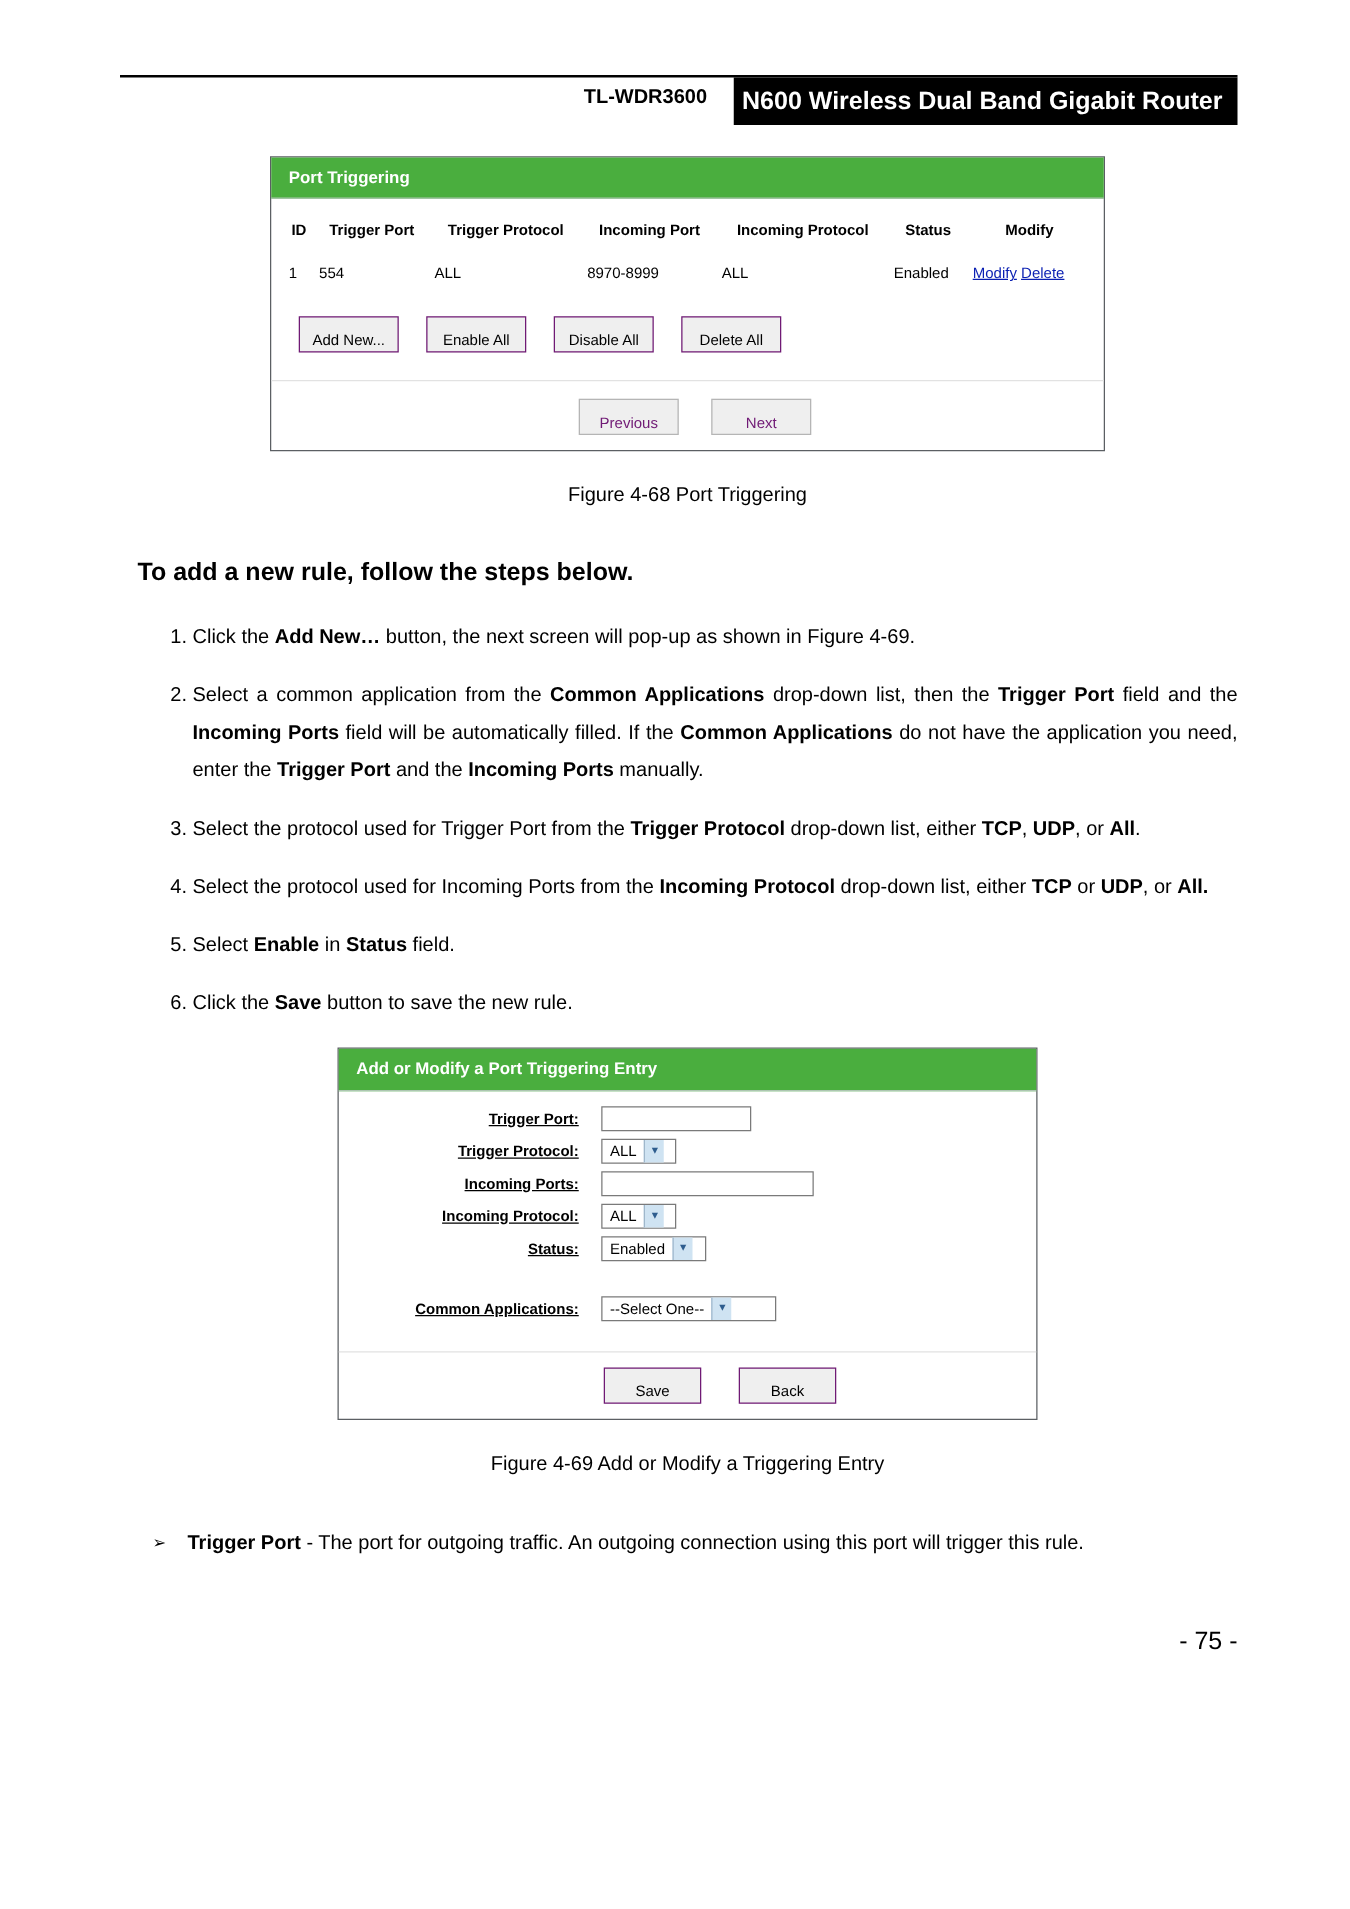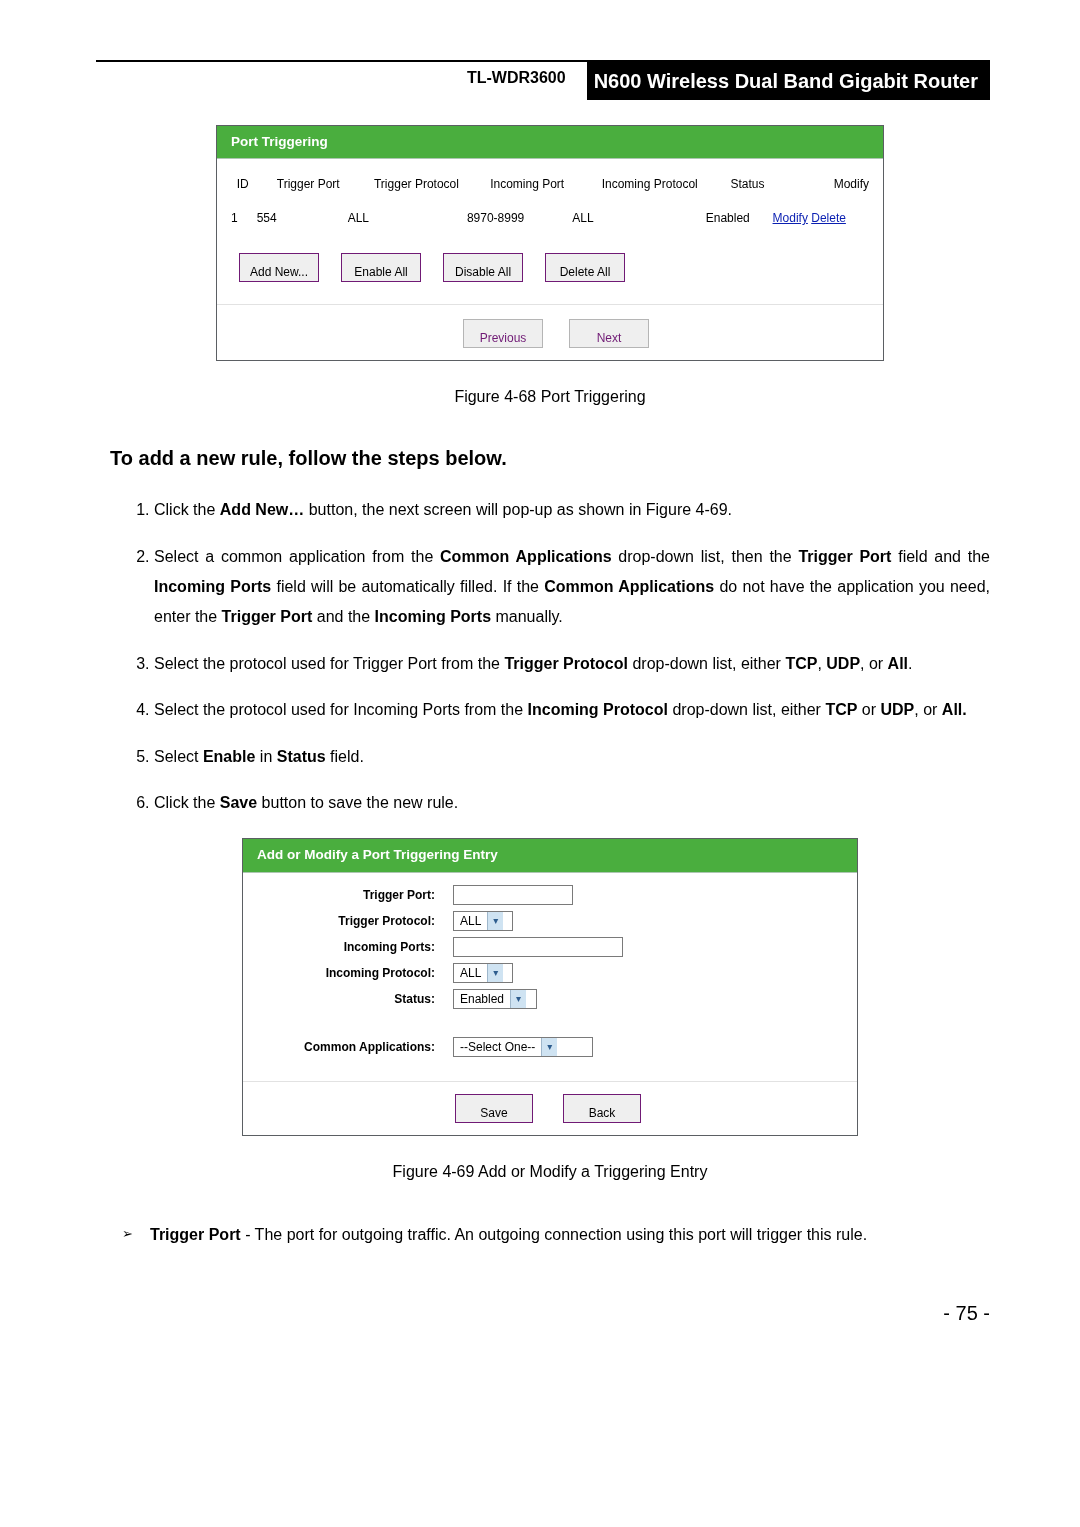--- a/index.html
+++ b/index.html
@@ -53,22 +53,22 @@
     }
     .panel-body {
       padding: 12px 10px 16px 10px;
     }
     .port-table {
       width: 100%;
       border-collapse: collapse;
       font-size: 12px;
     }
     .port-table th {
-      text-align: right;
-      font-weight: normal;
+      text-align: center;
+      font-weight: bold;
       padding: 4px 4px 12px 4px;
       white-space: nowrap;
     }
     .port-table td {
       padding: 4px 4px;
       vertical-align: top;
     }
     .port-table td a, .modify-link { color: #0a1fb2; text-decoration: underline; cursor: pointer; }
     .btnrow { margin: 22px 0 6px 0; display: flex; gap: 10px; }
     .btnrow .btn, .formfoot .btn, .pagerow .btn {
@@ -89,21 +89,21 @@
       color: #701a75; border-color: #b5b5b5;
     }
 
     
     .form-grid {
       display: grid;
       grid-template-columns: 200px auto;
       row-gap: 6px;
       align-items: center;
     }
-    .form-grid .lbl { text-align: right; font-weight: bold; padding-right: 18px; font-size: 12px; }
+    .form-grid .lbl { text-align: right; font-weight: bold; padding-right: 18px; font-size: 12px; text-decoration: underline; }
     .form-grid input[type=text] {
       border: 1px solid #7a7a7a;
       height: 20px; width: 170px; font-size: 12px; padding: 1px 4px;
     }
     .fake-select {
       display: inline-flex; align-items: stretch;
       border: 1px solid #7a7a7a; height: 20px; background: #fff; font-size: 12px;
     }
     .fake-select .val { padding: 1px 6px 1px 6px; display:flex; align-items:center; }
     .fake-select .chev {
@@ -206,21 +206,21 @@
   <li>
     <span>Select </span><b>Enable</b><span> in </span><b>Status</b><span> field.</span>
   </li>
   <li>
     <span>Click the </span><b>Save</b><span> button to save the new rule.</span>
   </li>
 </ol>
 
 <div style="height:12px"></div>
 
-<div class="panel" style="width:616px">
+<div class="panel" style="width:560px">
   <div class="panel-title">Add or Modify a Port Triggering Entry</div>
   <div class="panel-body">
     <div class="form-grid">
       <div class="lbl">Trigger Port:</div>
       <div><input type="text" style="width: 120px;"></div>
 
       <div class="lbl">Trigger Protocol:</div>
       <div>
         <div class="fake-select" style="width:60px">
           <span class="val">ALL</span>

